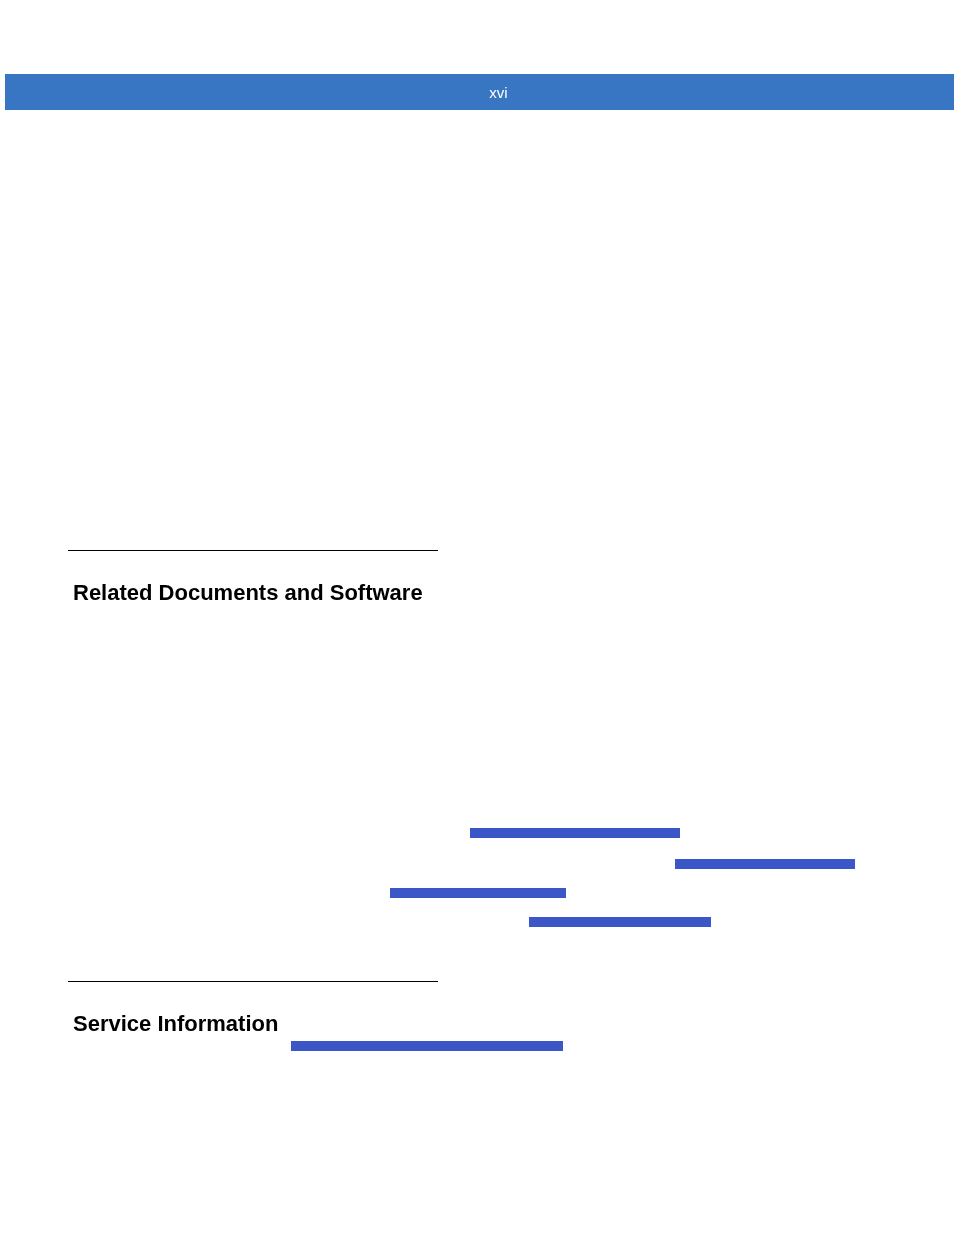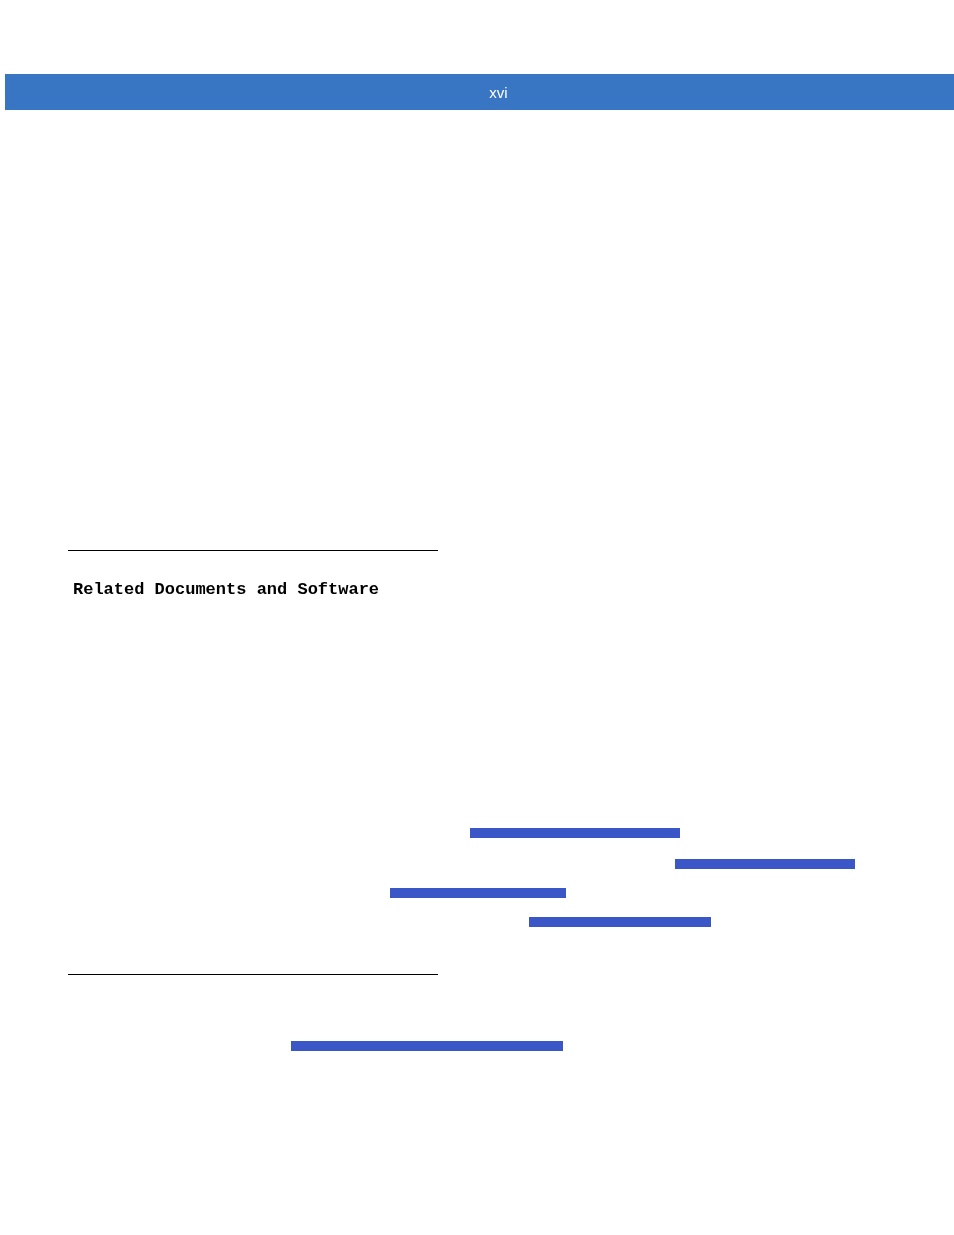--- a/index.html
+++ b/index.html
@@ -41,25 +41,25 @@
       left: 58px;
       right: 58px;
     }
     .section-rule {
       border: none;
       border-top: 1.5px solid #000;
       width: 370px;
       margin-top: 410px;
     }
     .section-heading {
-      font-size: 17px;
+      font-size: 22px;
       font-weight: bold;
       color: #000;
       margin-top: 14px;
-      font-family: Liberation Mono, monospace;
+      font-family: Liberation Sans, sans-serif;
     }
     .link-line {
       height: 1.5px;
       background: #3a56c7;
       position: absolute;
     }
     .section-rule-2 {
       border: none;
       border-top: 1.5px solid #000;
       width: 370px;
@@ -81,15 +81,16 @@
 <div class="content">
   <hr class="section-rule">
   <h2 class="section-heading">Related Documents and Software</h2>
 
   <div class="link-line" style="top:693px; left:407px; width:210px;"></div>
   <div class="link-line" style="top:724px; left:612px; width:180px;"></div>
   <div class="link-line" style="top:753px; left:327px; width:176px;"></div>
   <div class="link-line" style="top:782px; left:466px; width:182px;"></div>
 
   <hr class="section-rule-2">
+  <h2 class="section-heading">Service Information</h2>
 
   <div class="support-link-line" style="top:906px; left:228px; width:272px;"></div>
 </div>
 
 </body></html>

